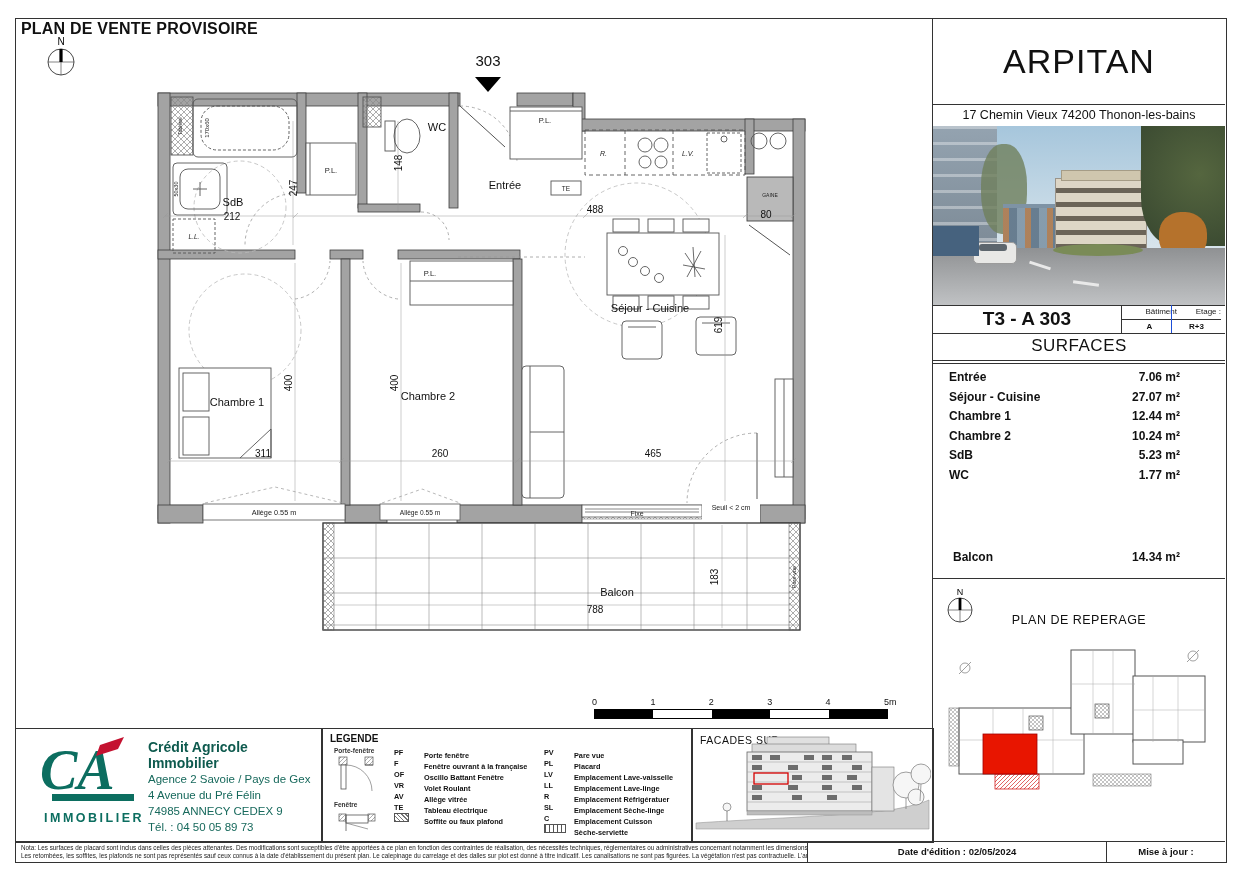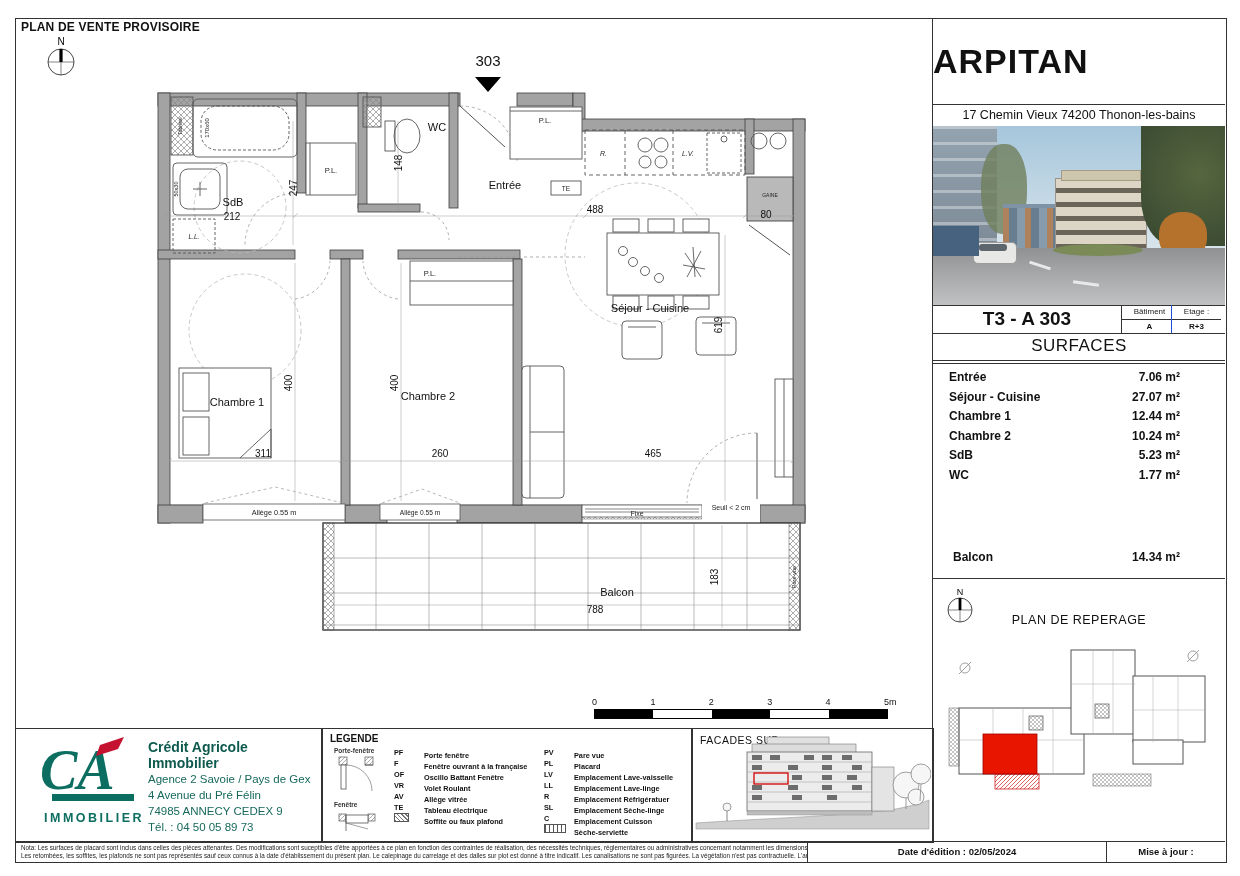--- a/index.html
+++ b/index.html
@@ -1,28 +1,28 @@
 <!DOCTYPE html>
 <html><head>
 <meta charset="utf-8">
 <style>
   html,body{margin:0;padding:0;background:#fff;}
   .page{position:relative;width:1240px;height:876px;background:#fff;
         font-family:"Liberation Sans",sans-serif;color:#111;overflow:hidden;}
   .abs{position:absolute;}
   .border-box{border:1px solid #333;}
   svg{font-family:"Liberation Sans",sans-serif;}
-  .doc-title{font-size:12px;font-weight:bold;letter-spacing:.2px;}
+  .doc-title{font-size:16px;font-weight:bold;letter-spacing:.2px;}
   .marker-num{font-size:15px;text-align:center;}
   .tri-down{width:0;height:0;border-left:13px solid transparent;border-right:13px solid transparent;border-top:15px solid #000;}
   
-  .arpitan{font-size:34px;font-weight:bold;text-align:left;letter-spacing:1px;}
+  .arpitan{font-size:34px;font-weight:normal;text-align:center;letter-spacing:1px;}
   .addr{font-size:12.5px;text-align:center;}
   .t3{font-size:19px;font-weight:bold;text-align:center;}
-  .mini-h{font-size:8px;text-align:center;color:#222;}
+  .mini-h{font-size:8px;text-align:right;color:#222;}
   .mini-v{font-size:8px;text-align:center;font-weight:bold;}
   .surf-title{font-size:17px;text-align:center;letter-spacing:.5px;}
   .surf-row{position:relative;height:19.5px;line-height:19.5px;font-size:12px;font-weight:bold;}
   .surf-row .lbl{position:absolute;left:16px;}
   .surf-row .val{position:absolute;right:45px;}
   .tot-row{position:relative;height:18px;line-height:18px;font-size:12px;font-weight:bold;}
   .tot-row .lbl{position:absolute;left:20px;}
   .tot-row .val{position:absolute;right:45px;}
   .rep-title{font-size:12.5px;letter-spacing:.5px;text-align:center;}
   

